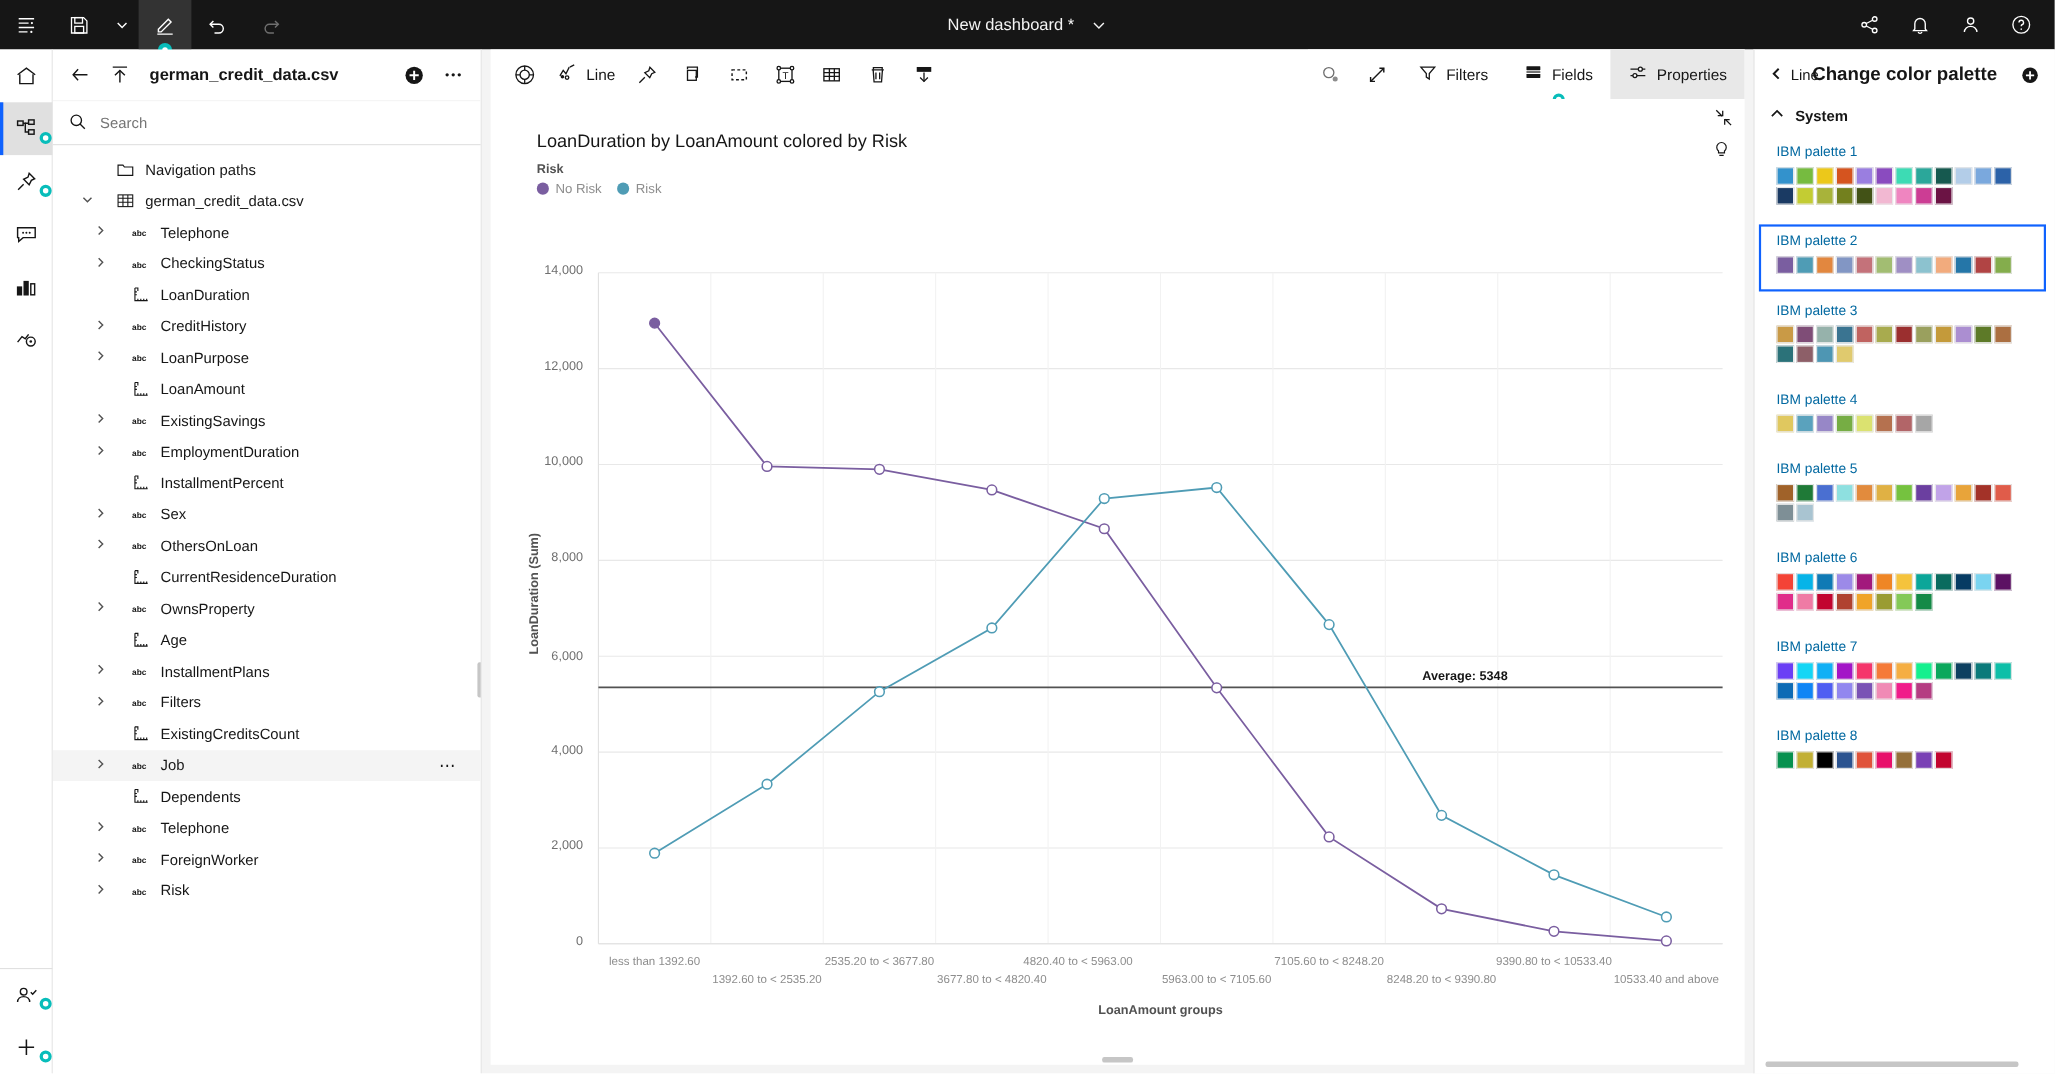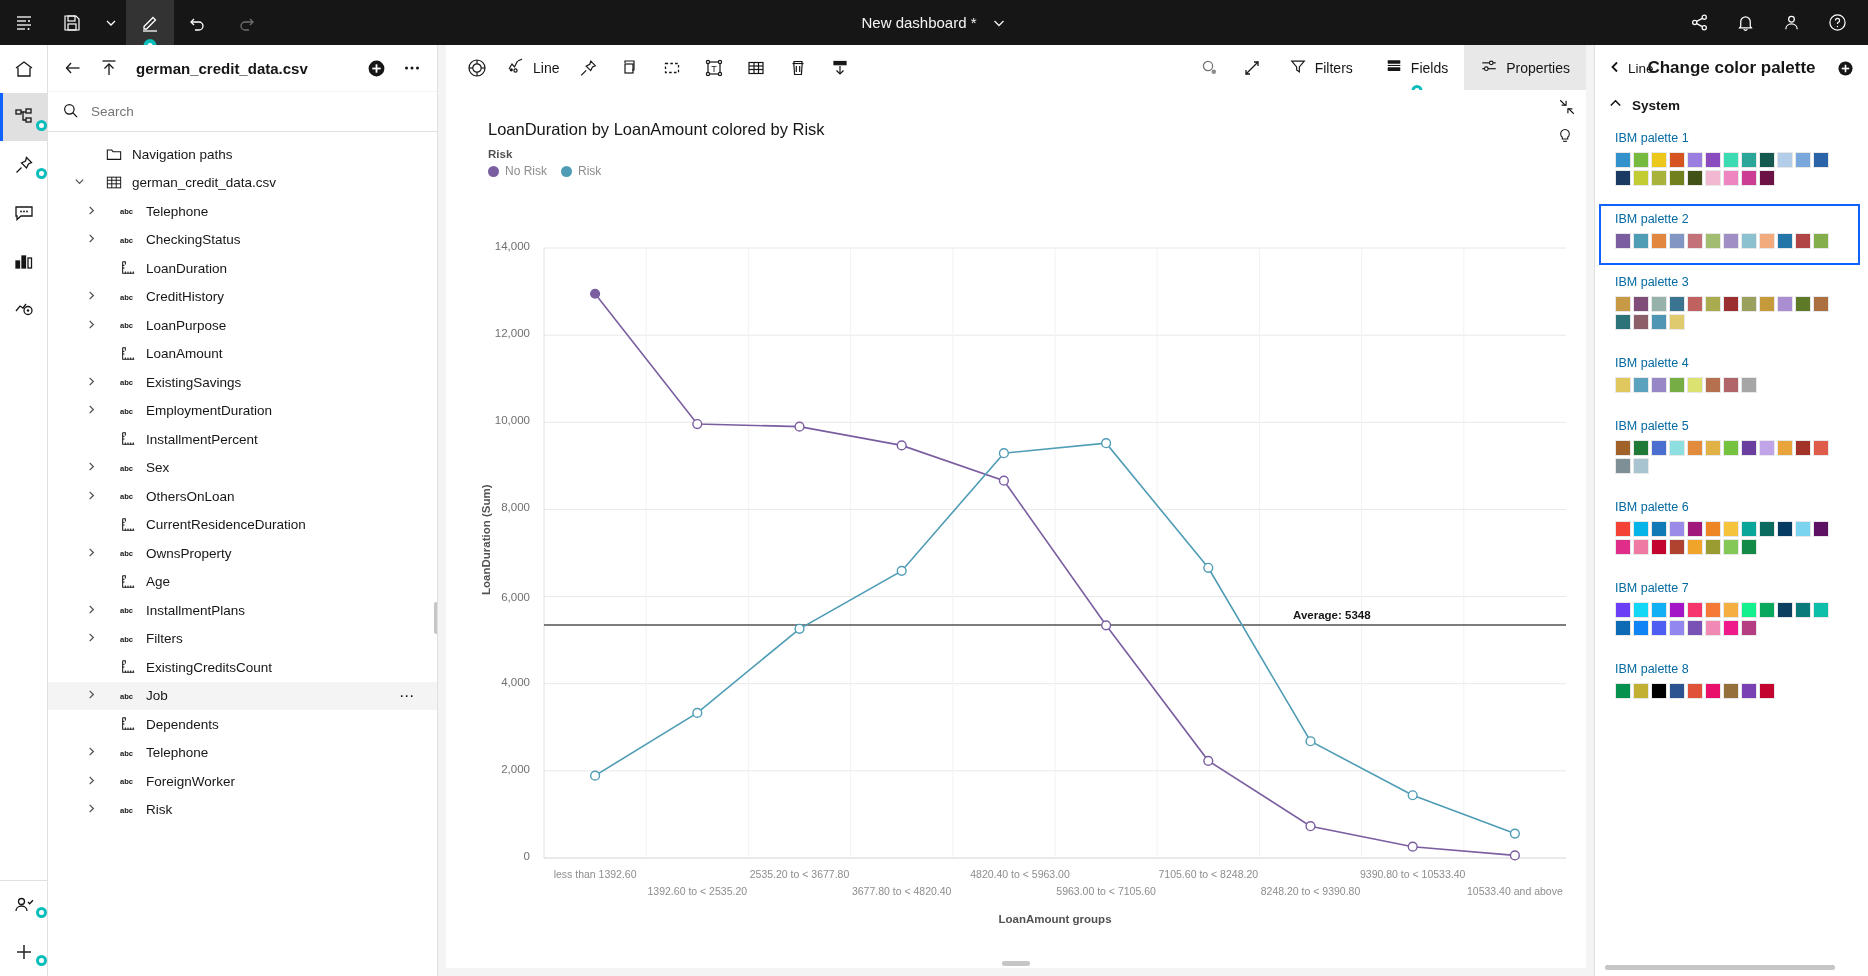--- a/index.html
+++ b/index.html
@@ -880,21 +880,21 @@
           <div class="ylab" style="left: 0px; width: 84px; top: 501px;">6,000</div>
           <div class="ylab" style="left: 0px; width: 84px; top: 411.429px;">8,000</div>
           <div class="ylab" style="left: 0px; width: 84px; top: 324.286px;">10,000</div>
           <div class="ylab" style="left: 0px; width: 84px; top: 237.143px;">12,000</div>
           <div class="ylab" style="left: 0px; width: 84px; top: 150px;">14,000</div>
           <div class="yaxis-title" style="left: 34px; top: 505px;">LoanDuration (Sum)</div>
           <div class="xlab" style="left: 74.1px; width: 150px; text-align: center; top: 778px;">less than 1392.60</div>
           <div class="xlab" style="left: 176.3px; width: 150px; text-align: center; top: 795px;">1392.60 to &lt; 2535.20</div>
           <div class="xlab" style="left: 278.5px; width: 150px; text-align: center; top: 778px;">2535.20 to &lt; 3677.80</div>
           <div class="xlab" style="left: 380.7px; width: 150px; text-align: center; top: 795px;">3677.80 to &lt; 4820.40</div>
-          <div class="xlab" style="left: 499px; width: 150px; text-align: center; top: 778px;">4820.40 to &lt; 5963.00</div>
+          <div class="xlab" style="left: 459px; width: 150px; text-align: center; top: 778px;">4820.40 to &lt; 5963.00</div>
           <div class="xlab" style="left: 585.1px; width: 150px; text-align: center; top: 795px;">5963.00 to &lt; 7105.60</div>
           <div class="xlab" style="left: 687.3px; width: 150px; text-align: center; top: 778px;">7105.60 to &lt; 8248.20</div>
           <div class="xlab" style="left: 789.5px; width: 150px; text-align: center; top: 795px;">8248.20 to &lt; 9390.80</div>
           <div class="xlab" style="left: 891.7px; width: 150px; text-align: center; top: 778px;">9390.80 to &lt; 10533.40</div>
           <div class="xlab" style="left: 993.9px; width: 150px; text-align: center; top: 795px;">10533.40 and above</div>
           <div class="xaxis-title" style="left: 98px; width: 1022px; top: 823px;">LoanAmount groups</div>
           <div class="avg-label" style="left: 844.06px; top: 518.98px;">Average: 5348</div>
         </div>
       <div class="canvas-grab"></div>
     </div>

